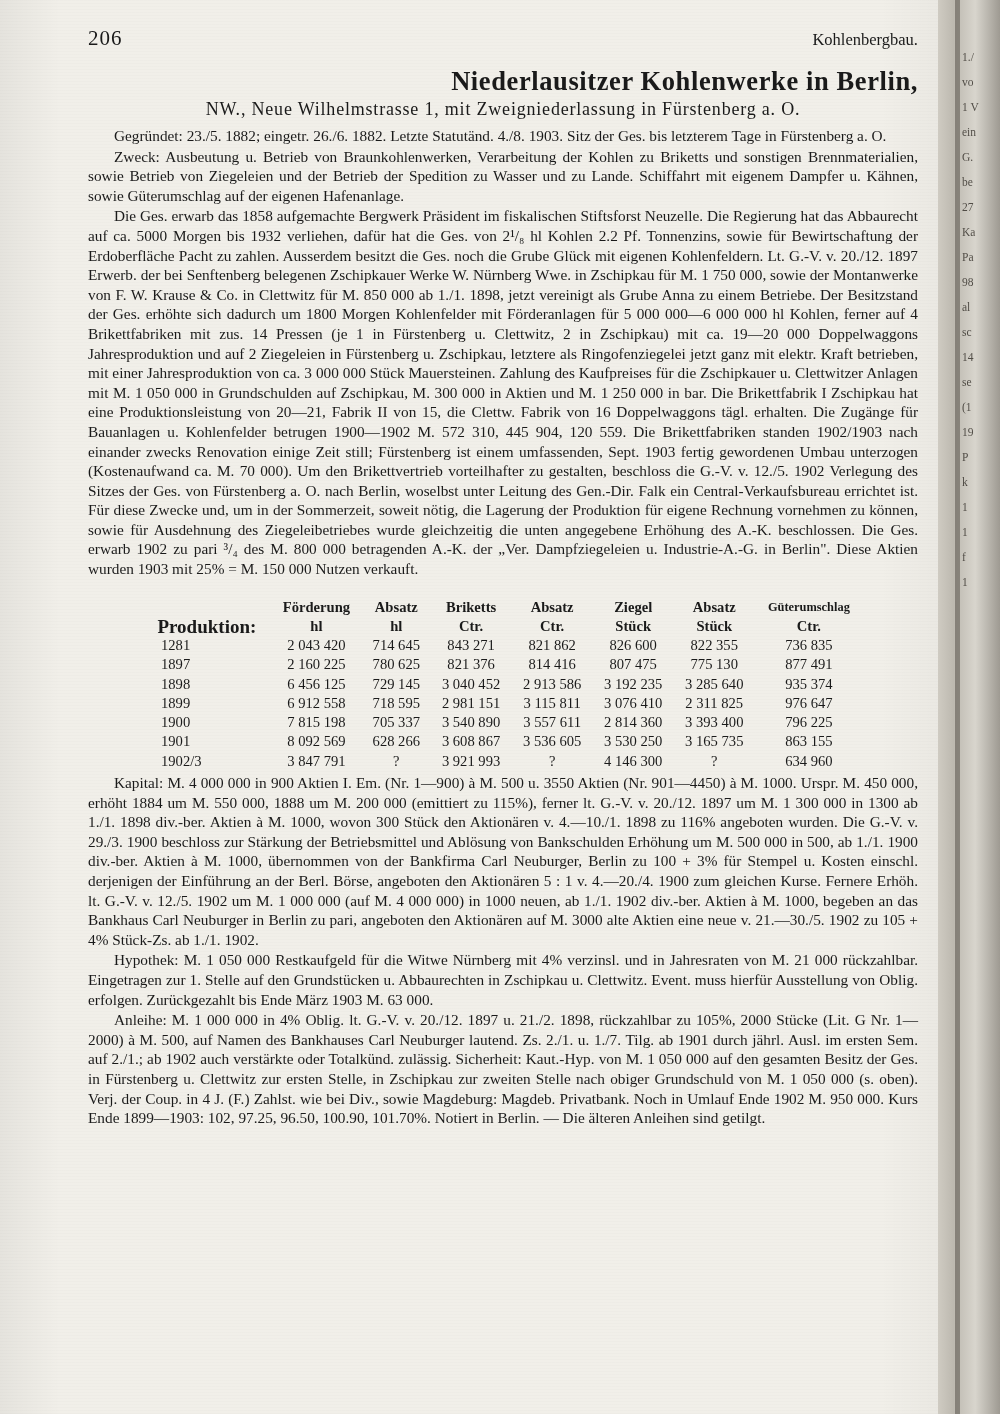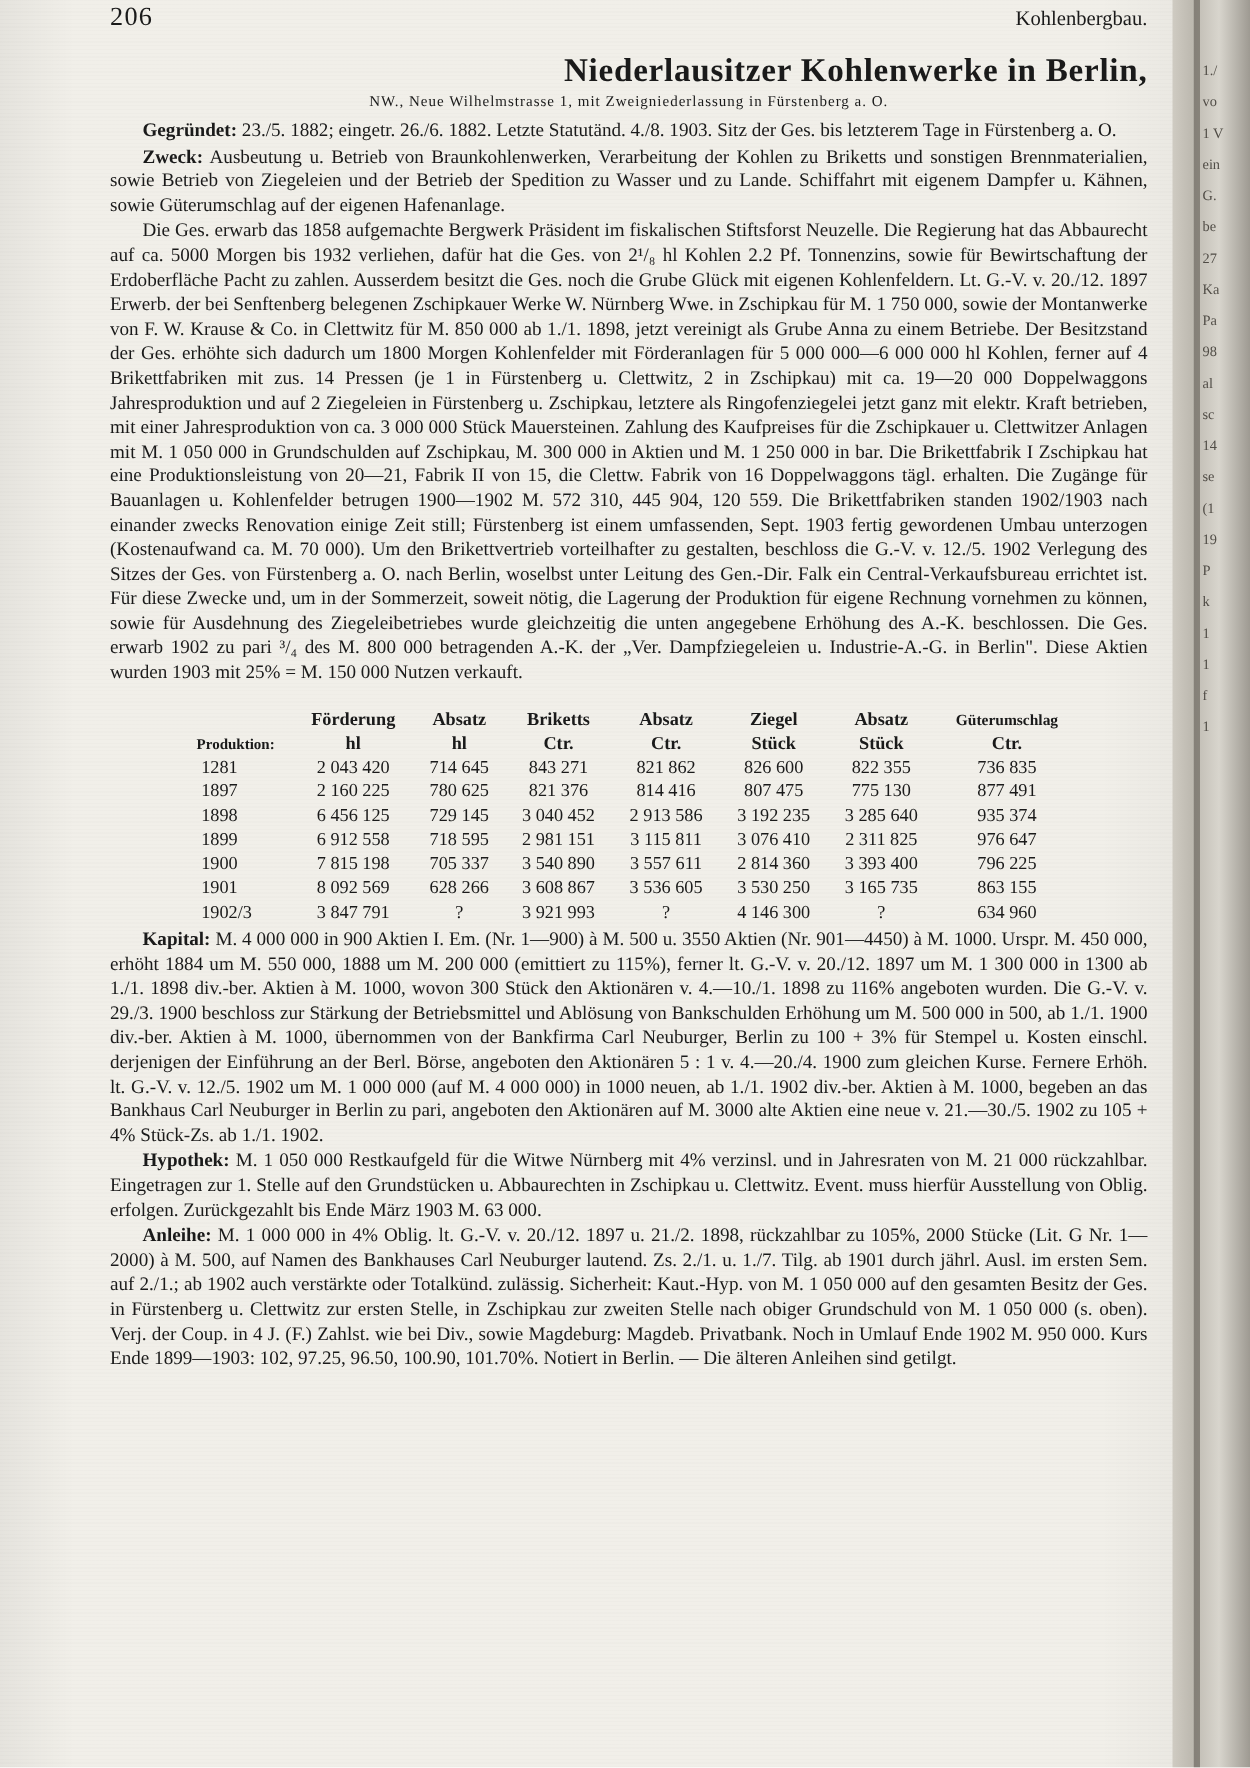--- a/index.html
+++ b/index.html
@@ -65,21 +65,21 @@
   .content {
     position: absolute;
     left: 88px;
     top: 0;
     width: 830px;
   }
 
   .pagehead {
     position: relative;
     height: 34px;
-    margin-top: 1px;
+    margin-top: 26px;
   }
   .folio {
     position: absolute;
     left: 0;
     top: 0;
     font-size: 21px;
     letter-spacing: 1px;
   }
   .runhead {
     position: absolute;
@@ -91,34 +91,34 @@
   }
   h1.title {
     font-size: 26.5px;
     font-weight: bold;
     text-align: right;
     margin: 6px 0 2px 0;
     letter-spacing: .6px;
   }
   .subtitle {
     text-align: center;
-    font-size: 12px;
+    font-size: 18px;
     letter-spacing: .9px;
     margin-bottom: 6px;
   }
   p.para {
     font-size: 15.3px;
     line-height: 19.6px;
     margin: 0 0 1px 0;
     text-align: justify;
     text-justify: inter-word;
     hyphens: manual;
   }
   p.para.indent { text-indent: 26px; }
-  .lead { font-weight: bold; }
+  .lead { font-weight: normal; }
   .sp { letter-spacing: .8px; }
 
   table.prod {
     margin: 20px auto 2px auto;
     border-collapse: collapse;
     font-size: 14.6px;
     width: 720px;
   }
   table.prod th {
     font-weight: bold;
@@ -129,21 +129,21 @@
   table.prod th.small { font-size: 12.4px; }
   table.prod td {
     text-align: center;
     padding: 0px 6px;
     white-space: nowrap;
     line-height: 19.3px;
   }
   table.prod td.year { text-align: left; padding-left: 18px; }
   .rowlabel {
     font-weight: bold;
-    font-size: 12px;
+    font-size: 19px;
     text-align: left;
     white-space: nowrap;
   }
   .hdr2 td { font-weight: bold; padding-bottom: 2px; }
 </style>
 </head>
 <body>
 
 <div class="page">
 

